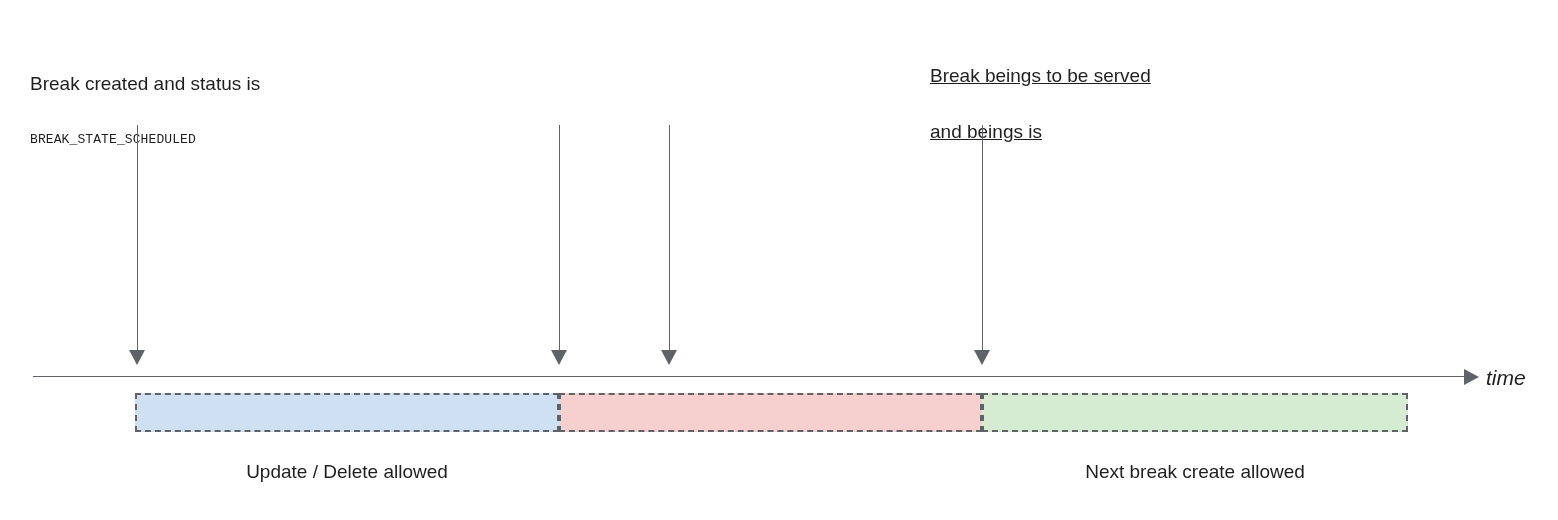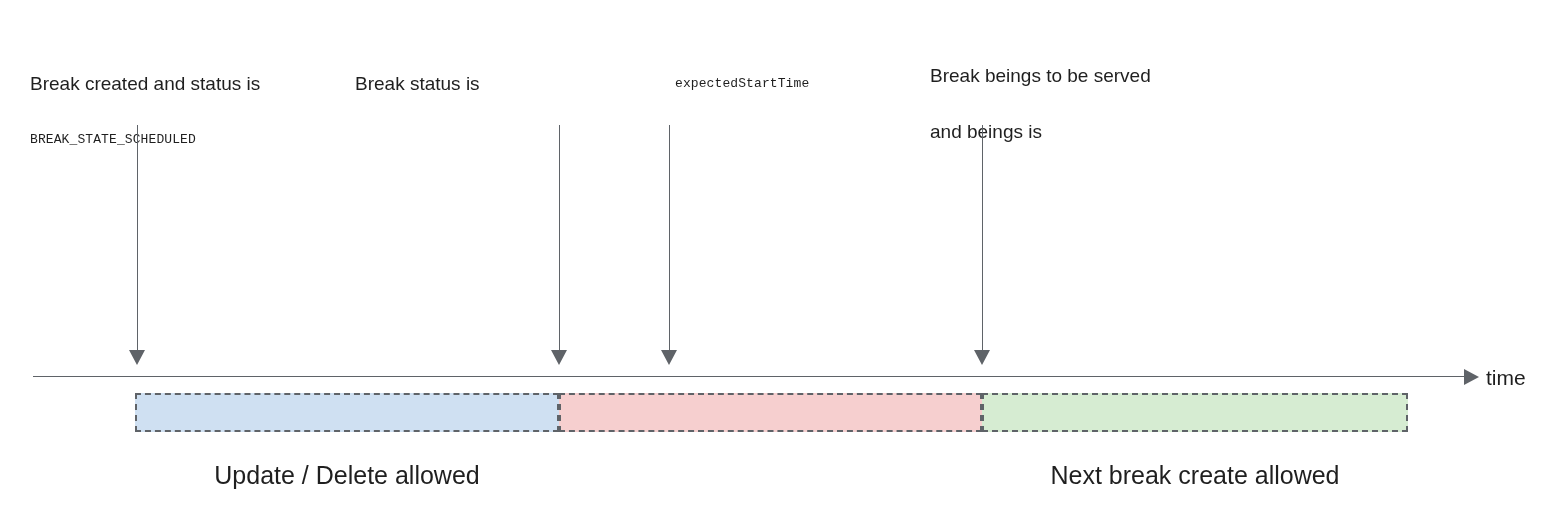--- a/index.html
+++ b/index.html
@@ -80,64 +80,62 @@
   .bar {
     position: absolute;
     height: 39px;
     box-sizing: border-box;
     border: 2px dashed #5f6368;
   }
 
   
   .caption {
     position: absolute;
-    font-size: 25px;
+    font-size: 19px;
     color: #1f1f1f;
     text-align: center;
     font-family: "Liberation Sans", sans-serif;
   }
 </style>
 </head>
 <body>
 
 <div id="diagram">
 
   <div class="annotation" style="left:30px; top:42px; width:320px;">
     <span class="plain">Break created and status is</span>
     <span class="mono">BREAK_STATE_SCHEDULED</span>
   </div>
 
   <div class="annotation" style="left:355px; top:42px; width:300px;">
-    <span class="plain">Break status is</span>
   </div>
 
   <div class="annotation" style="left:675px; top:42px; width:250px;">
-    <span class="mono">expectedStartTime</span>
   </div>
 
-  <div class="annotation" style="left:930px; top:34px; width:320px;">
+  <div class="annotation" style="left:930px; top:34px; width:320px;text-decoration:underline;">
     <span class="plain">Break beings to be served</span>
     <span class="plain">and beings is</span>
   </div>
 
   <div class="vline" style="left:137px; top:125px; height:225px;"></div>
   <div class="vhead" style="left:129px; top:350px;"></div>
 
   <div class="vline" style="left:559px; top:125px; height:225px;"></div>
   <div class="vhead" style="left:551px; top:350px;"></div>
 
   <div class="vline" style="left:669px; top:125px; height:225px;"></div>
   <div class="vhead" style="left:661px; top:350px;"></div>
 
   <div class="vline" style="left:982px; top:125px; height:225px;"></div>
   <div class="vhead" style="left:974px; top:350px;"></div>
 
   <div class="axis-line" style="left:33px; top:376px; width:1432px;"></div>
   <div class="axis-head" style="left:1464px; top:369px;"></div>
-  <div class="axis-label" style="left:1486px; top:366px;">time</div>
+  <div class="axis-label" style="left:1486px; top:366px;font-style:italic;">time</div>
 
   <div class="bar" style="left:135px; top:393px; width:424px; background:#cfe0f2;"></div>
   <div class="bar" style="left:559px; top:393px; width:423px; background:#f6cfcf;"></div>
   <div class="bar" style="left:982px; top:393px; width:426px; background:#d6ecd2;"></div>
 
   <div class="caption" style="left:135px; top:461px; width:424px;">Update / Delete allowed</div>
   <div class="caption" style="left:982px; top:461px; width:426px;">Next break create allowed</div>
 
 </div>
 

